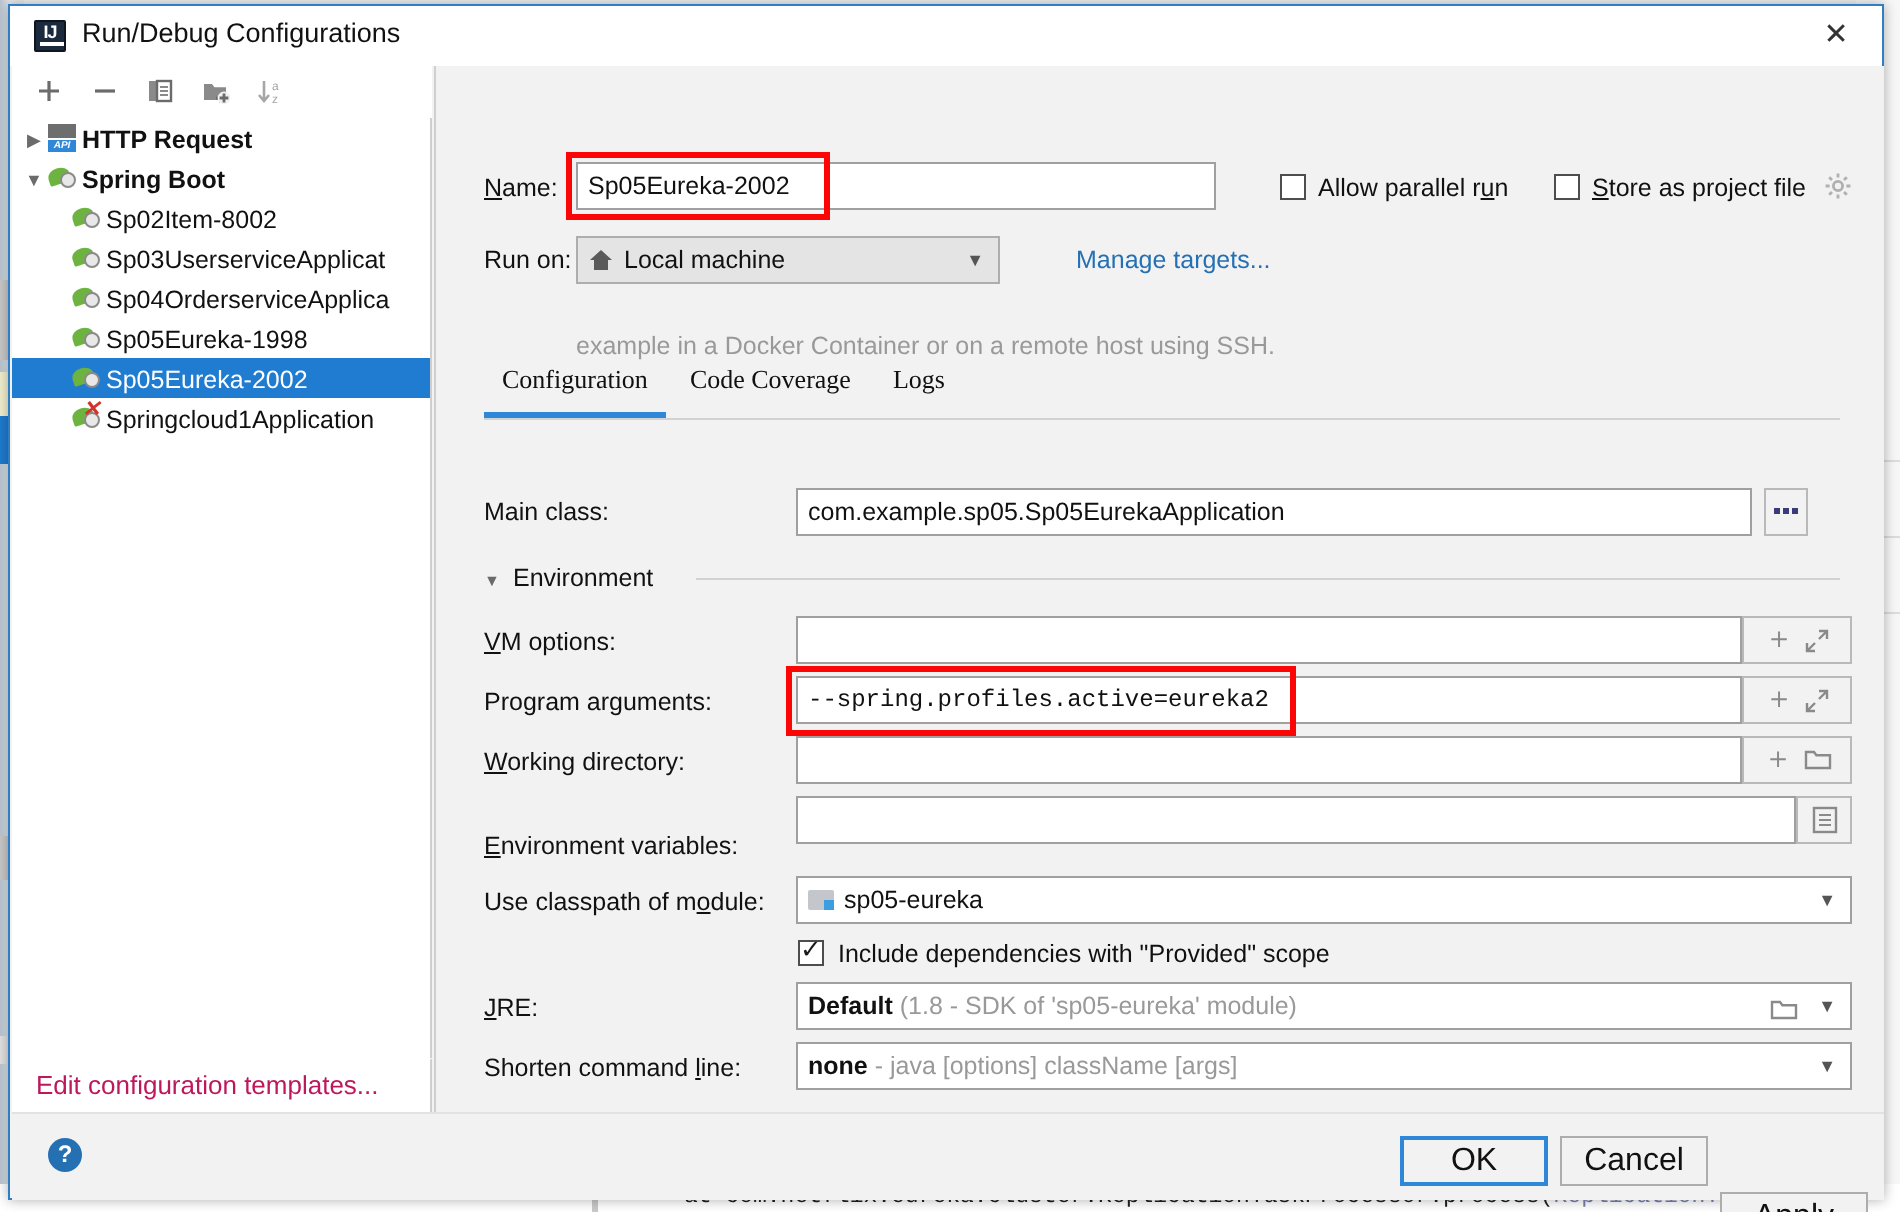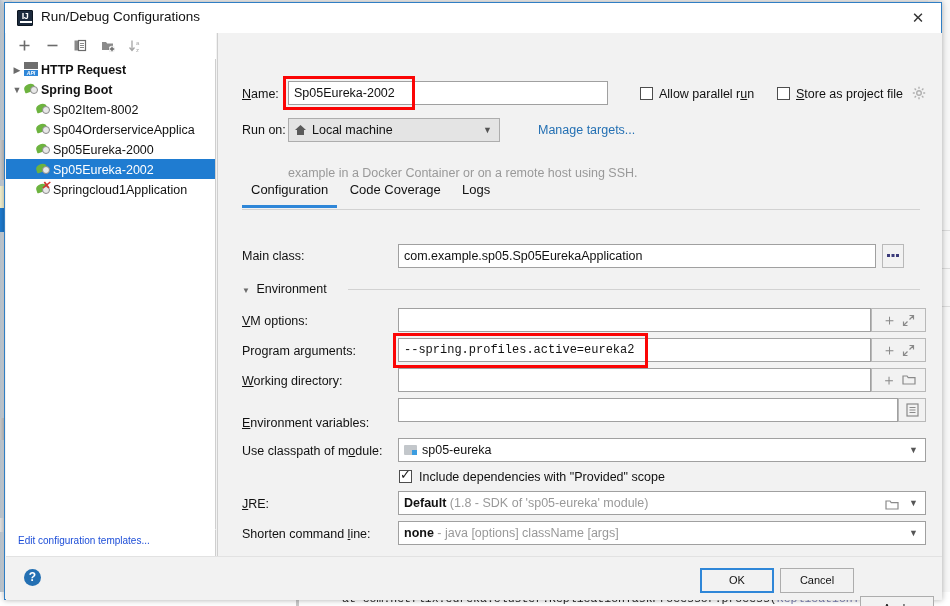--- a/index.html
+++ b/index.html
@@ -139,21 +139,21 @@
   .tree-row.sel .tree-label { color: #ffffff; }
   .tree-label.bold { font-weight: bold; }
 
   .left-footer {
     position: absolute; left: 1px; top: 526px; width: 210px; height: 27px;
     background: #ffffff; border-right: 1px solid #cfcfcf;
     border-top: 1px solid #ffffff;
   }
   .edit-tmpl {
     position: absolute; left: 12px; top: 5px;
-    color: #1d4ed8; font-size: 10px; cursor: default;
+    color: #be185d; font-size: 13px; cursor: default;
   }
   .left-divider {
     position: absolute; left: 212px; top: 30px; width: 1px; height: 523px;
     background: #cfcfcf;
   }
 
   
   .right-pane {
     position: absolute; left: 215px; top: 30px; width: 722px; height: 523px;
     background: #f2f2f2; overflow: hidden;
@@ -189,21 +189,21 @@
     content: "✓"; position: absolute; left: 0px; top: -4px;
     font-size: 13px; color: #1a1a1a;
   }
   .hint {
     position: absolute; font-size: 12.5px; color: #999; line-height: 17px;
     white-space: nowrap;
   }
   .link { color: #2470b3; font-size: 12.5px; position: absolute; cursor: default; }
 
   
-  .tabs { position: absolute; left: 22px; top: 145px; }
+  .tabs { position: absolute; left: 22px; top: 145px; font-family: Liberation Serif, serif; }
   .tab {
     display: inline-block; font-size: 13px; color: #111;
     padding: 4px 9px 8px; cursor: default;
   }
   .tab.active { border-bottom: 3px solid #2f87d8; }
   .tabline {
     position: absolute; left: 22px; top: 176px; width: 678px; height: 1px;
     background: #d2d2d2;
   }
 
@@ -231,21 +231,21 @@
                  background:#3c9de0; }
 
   
   .btnbar {
     position: absolute; left: 1px; top: 553px; width: 936px; height: 44px;
     background: #f2f2f2; border-top: 1px solid #e2e2e2;
   }
   .dbtn {
     position: absolute; top: 11px; height: 25px; width: 74px;
     background: #f2f2f2; border: 1px solid #adadad;
-    font-size: 11px; color: #111; text-align: center; line-height: 23px;
+    font-size: 16px; color: #111; text-align: center; line-height: 23px;
     cursor: default;
   }
   .dbtn.default { border: 2px solid #2f87d8; line-height: 21px; }
   .help-btn {
     position: absolute; left: 18px; top: 12px; width: 17px; height: 17px;
     border-radius: 50%; background: #2470b3; color: #fff;
     font-size: 12px; font-weight: bold; text-align: center; line-height: 17px;
   }
 </style>
 </head>
@@ -321,22 +321,23 @@
         <text x="8" y="6" font-size="6" fill="#a6a6a6" font-family="sans-serif">a</text>
         <text x="8" y="12.5" font-size="6" fill="#a6a6a6" font-family="sans-serif">z</text>
       </svg>
     </div>
   </div>
 
   <div class="left-tree">
       <div class="tree-row"><span class="tree-arrow">▶</span><span class="ico-api"><i class="top"></i><i class="bot">API</i></span><span class="tree-label bold">HTTP Request</span></div>
       <div class="tree-row"><span class="tree-arrow">▼</span><span class="ico-spring"><i class="leaf"></i><i class="dot"></i></span><span class="tree-label bold">Spring Boot</span></div>
       <div class="tree-row"><span class="tree-spacer"></span><span class="ico-spring"><i class="leaf"></i><i class="dot"></i></span><span class="tree-label">Sp02Item-8002</span></div>
+      <div class="tree-row"><span class="tree-spacer"></span><span class="ico-spring"><i class="leaf"></i><i class="dot"></i></span><span class="tree-label">Sp03UserserviceApplicat</span></div>
       <div class="tree-row"><span class="tree-spacer"></span><span class="ico-spring"><i class="leaf"></i><i class="dot"></i></span><span class="tree-label">Sp04OrderserviceApplica</span></div>
-      <div class="tree-row"><span class="tree-spacer"></span><span class="ico-spring"><i class="leaf"></i><i class="dot"></i></span><span class="tree-label">Sp05Eureka-2000</span></div>
+      <div class="tree-row"><span class="tree-spacer"></span><span class="ico-spring"><i class="leaf"></i><i class="dot"></i></span><span class="tree-label">Sp05Eureka-1998</span></div>
       <div class="tree-row sel"><span class="tree-spacer"></span><span class="ico-spring"><i class="leaf"></i><i class="dot"></i></span><span class="tree-label">Sp05Eureka-2002</span></div>
       <div class="tree-row"><span class="tree-spacer"></span><span class="ico-spring"><i class="leaf"></i><i class="dot"></i><i class="err">✕</i></span><span class="tree-label">Springcloud1Application</span></div>
     </div>
   <div class="left-divider"></div>
 
   <div class="left-footer">
     <div class="edit-tmpl">Edit configuration templates...</div>
   </div>
 
   <div class="right-pane">

